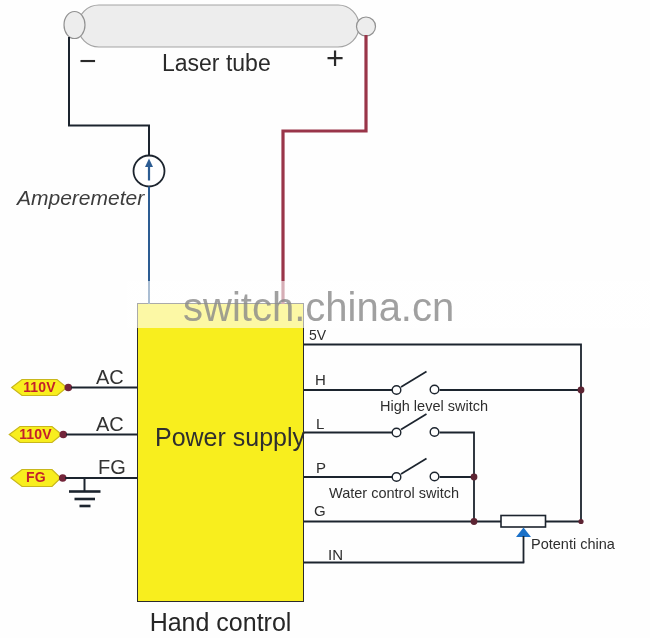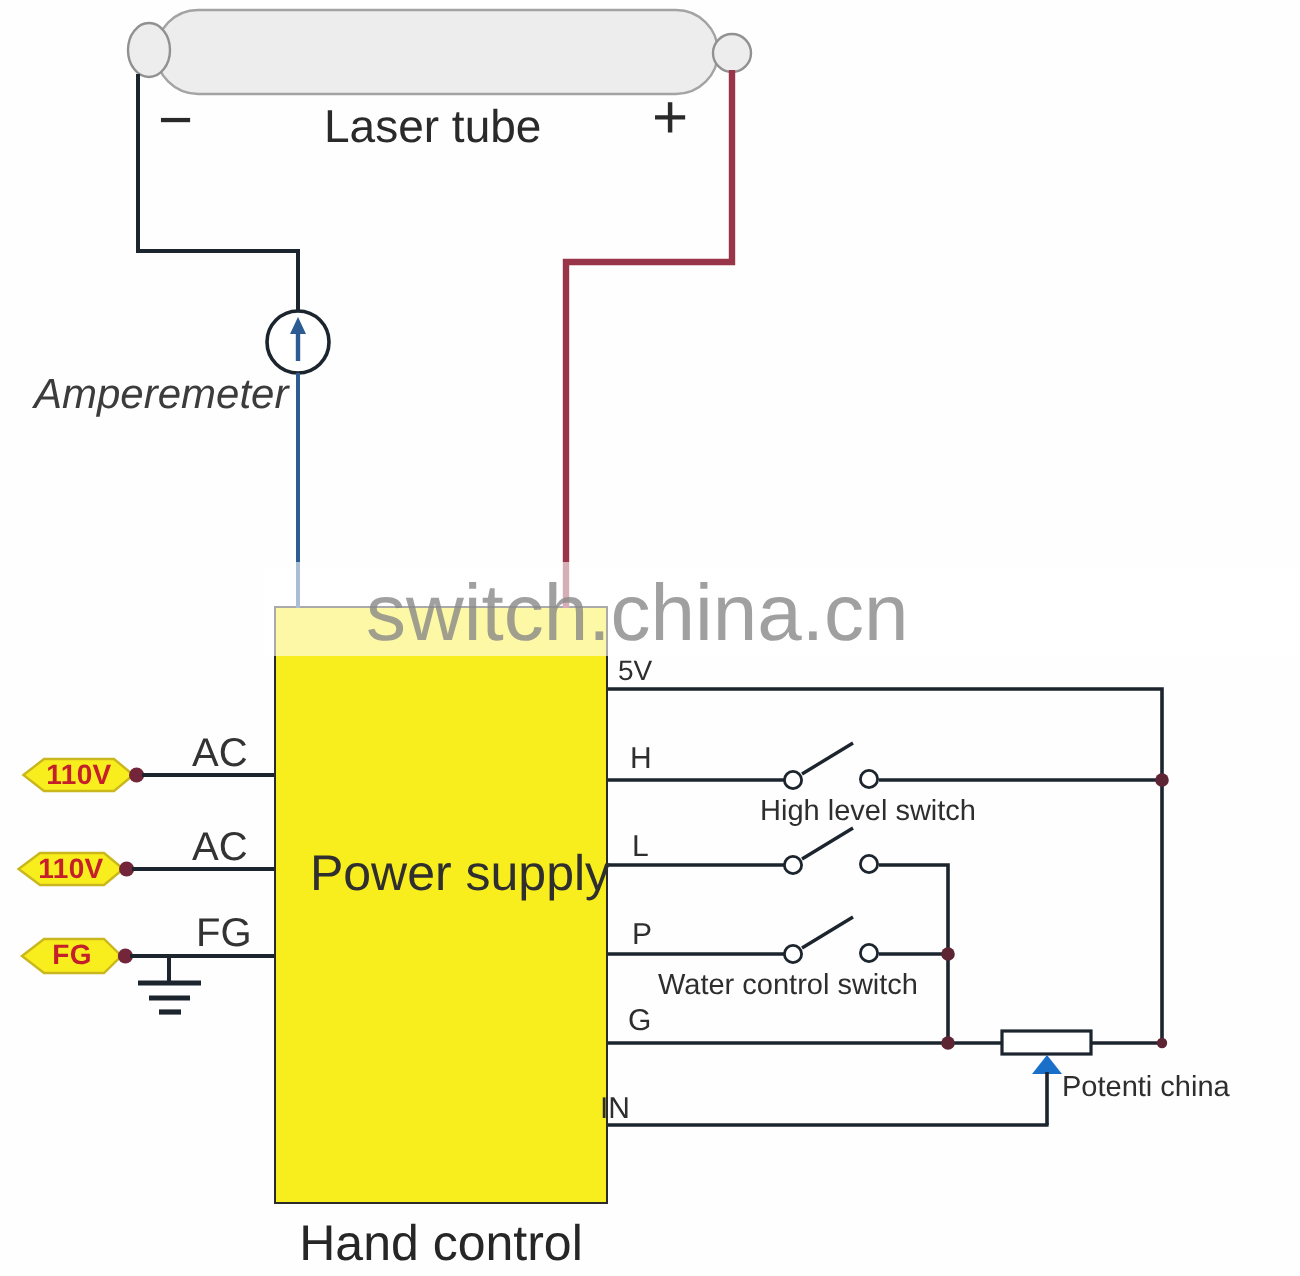--- a/index.html
+++ b/index.html
@@ -34,21 +34,21 @@
   .wire-lbl{font-size:20px;color:#333;}
   #ac-label-1{left:96px;top:366px;}
   #ac-label-2{left:96px;top:413px;}
   #fg-wire-label{left:98px;top:456px;}
   .term-lbl{font-size:15px;color:#2e2e2e;}
   #t-5v{left:309px;top:328px;font-size:14px;}
   #t-h{left:315px;top:372px;}
   #t-l{left:316px;top:416px;}
   #t-p{left:316px;top:460px;}
   #t-g{left:314px;top:503px;}
-  #t-in{left:300px;top:547px;}
+  #t-in{left:328px;top:547px;}
   .sw-lbl{font-size:14.5px;color:#2e2e2e;}
   #sw-high{left:356px;top:399px;margin-left:24px;}
   #sw-low{left:360px;top:443px;}
   #sw-water{left:329px;top:486px;}
   #pot-label{left:531px;top:537px;font-size:14.5px;}
   .tag-txt{
     font-size:14px;color:#c4202b;text-align:center;z-index:5;font-weight:bold;letter-spacing:0.2px;
   }
   #tag1-txt{left:12px;top:380px;width:55px;}
   #tag2-txt{left:9px;top:427px;width:53px;}

